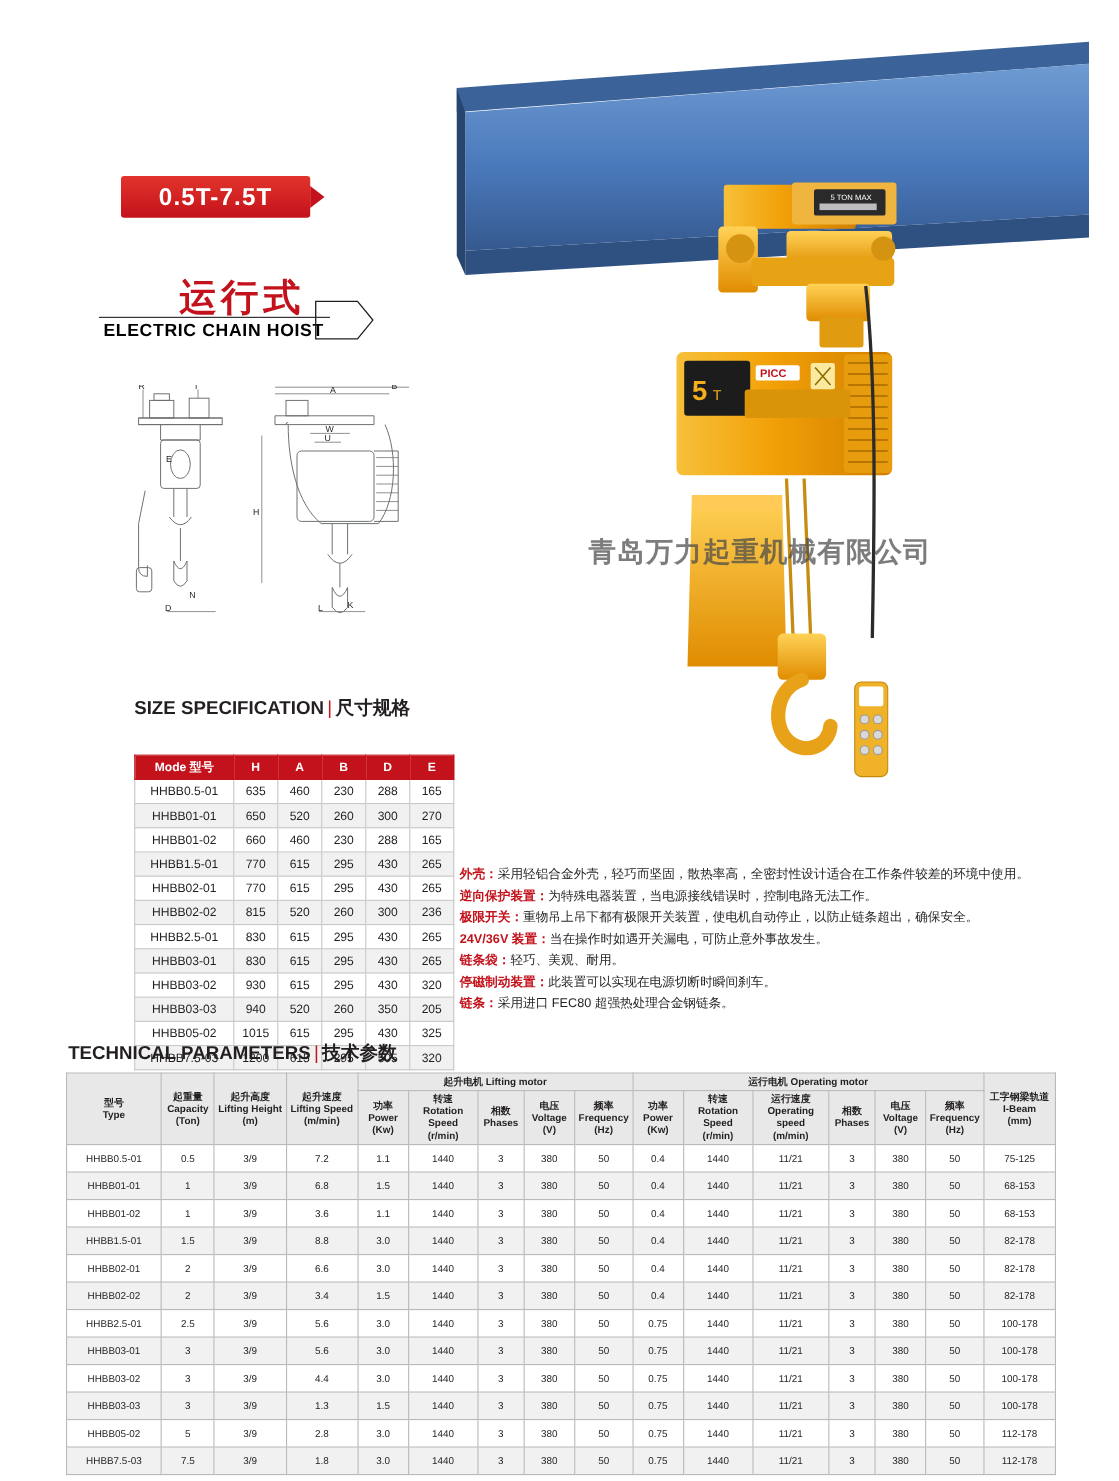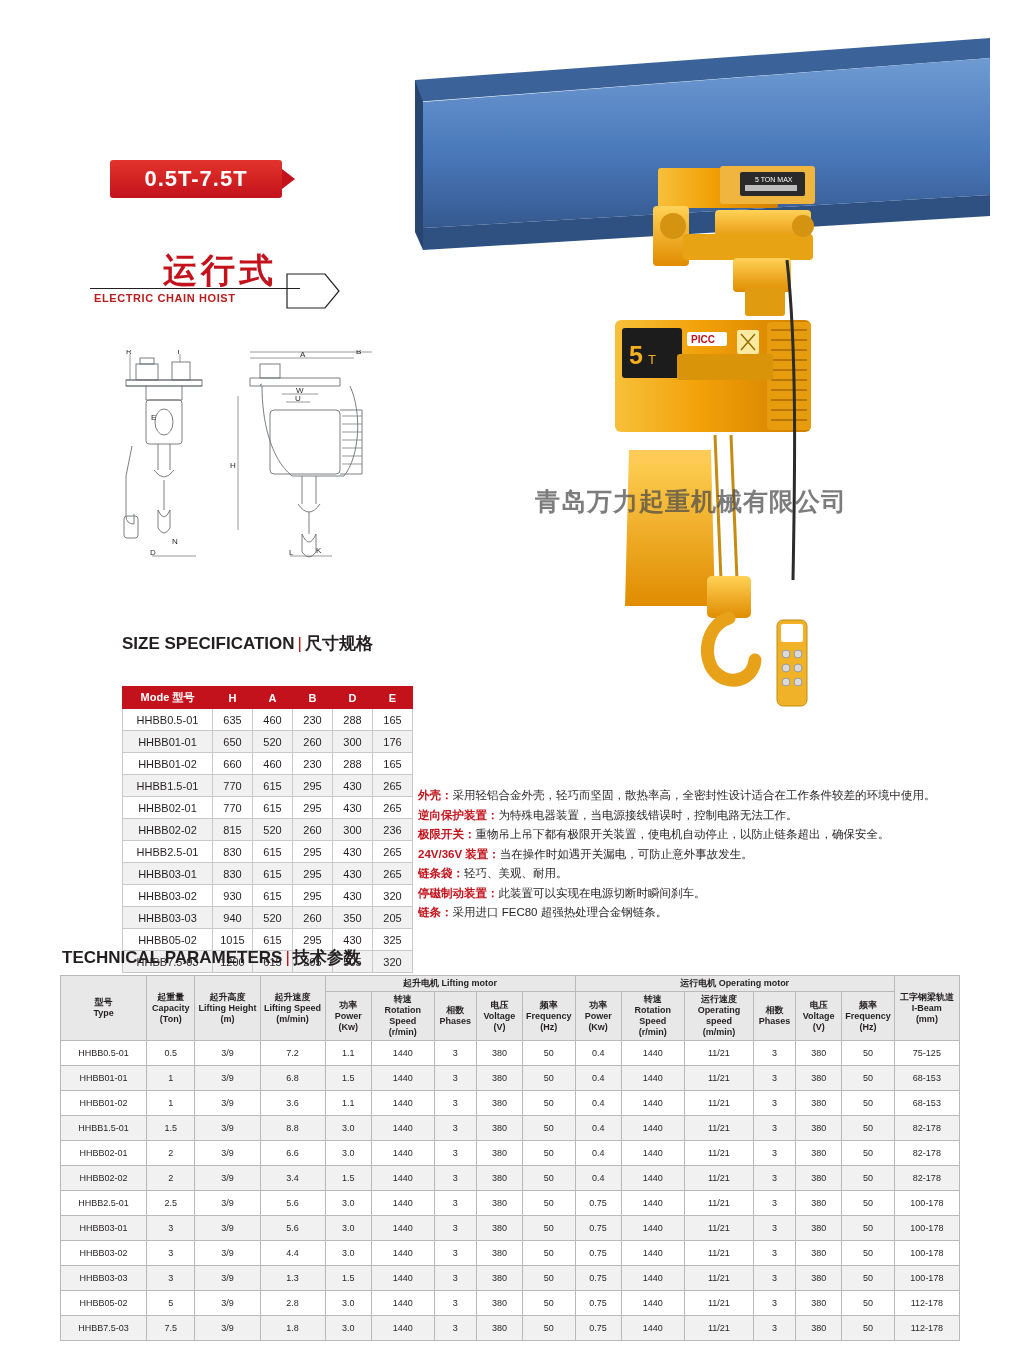--- a/index.html
+++ b/index.html
@@ -30,21 +30,21 @@
     border-left:13px solid #c3121b;
   }
 
   
   .title-cn {
     position:absolute; left:163px; top:248px;
     font-size:34px; font-weight:bold; color:#c3121b; letter-spacing:4px;
   }
   .title-en {
     position:absolute; left:94px; top:292px;
-    font-size:11px; font-weight:bold; color:#b91c1c; letter-spacing:0.6px;
+    font-size:16px; font-weight:bold; color:#000000; letter-spacing:0.6px;
   }
   .title-rule {
     position:absolute; left:90px; top:288px; width:210px; height:1px; background:#231f20;
   }
   .arrow-out {
     position:absolute; left:285px; top:272px; width:55px; height:38px;
   }
 
   
   .drawing { position:absolute; left:110px; top:350px; width:300px; height:245px; }
@@ -295,21 +295,21 @@
         <td class="num">230</td>
         <td class="num">288</td>
         <td class="num">165</td>
       </tr>
       <tr>
         <td class="model">HHBB01-01</td>
         <td class="num">650</td>
         <td class="num">520</td>
         <td class="num">260</td>
         <td class="num">300</td>
-        <td class="num">176</td>
+        <td class="num">270</td>
       </tr>
       <tr>
         <td class="model">HHBB01-02</td>
         <td class="num">660</td>
         <td class="num">460</td>
         <td class="num">230</td>
         <td class="num">288</td>
         <td class="num">165</td>
       </tr>
       <tr>

